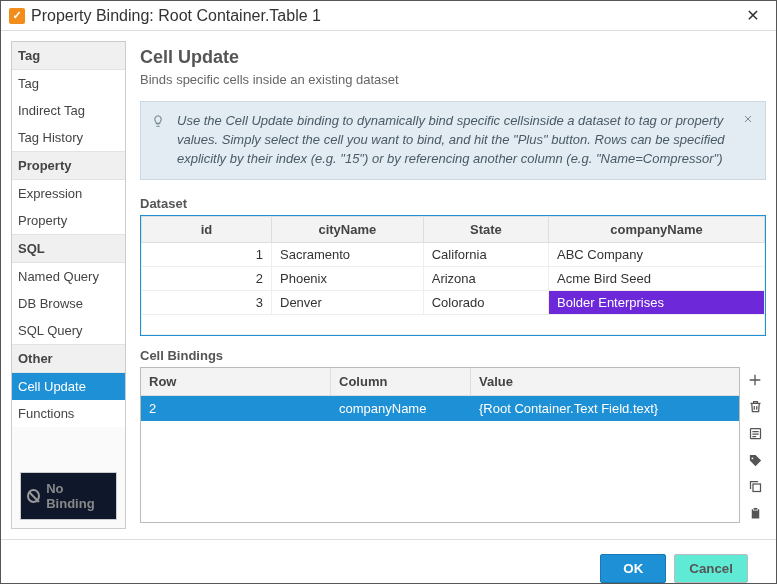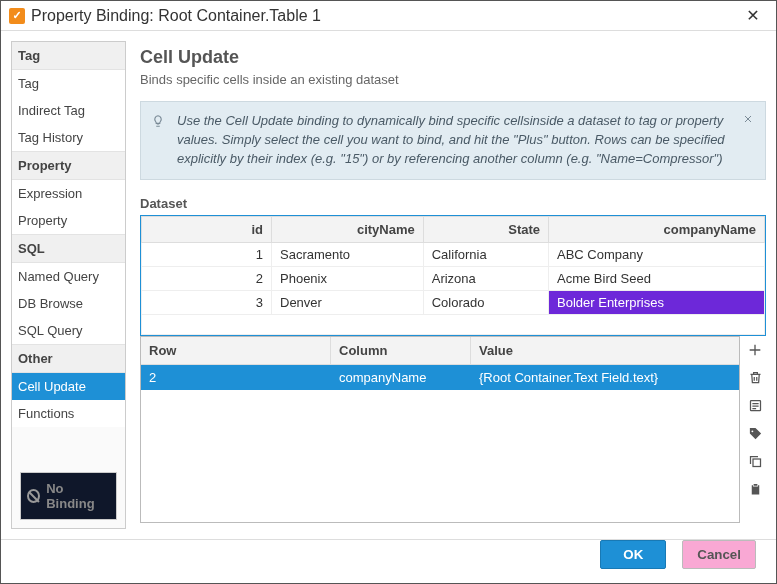--- a/index.html
+++ b/index.html
@@ -25,43 +25,43 @@
   .main h1 { font-size: 18px; font-weight: 600; color: #555; margin: 6px 0 4px 0; }
   .main .subtitle { color: #666; margin-bottom: 14px; }
   .tipbox { background: #e2ecf2; border: 1px solid #cdd9e0; padding: 10px 30px 10px 36px; position: relative; color: #4a5a66; font-style: italic; line-height: 1.45; margin-bottom: 12px; }
   .tipbox em { font-style: italic; }
   .tipbox .bulb { position: absolute; left: 10px; top: 12px; width: 14px; height: 14px; color: #7a8a96; }
   .tipbox .closetip { position: absolute; right: 8px; top: 8px; width: 18px; height: 18px; cursor: pointer; color: #7a8a96; display: flex; align-items: center; justify-content: center; }
   .section-label { font-weight: bold; color: #555; margin: 4px 0 4px 0; }
   
   .dataset { border: 1px solid #1e90d6; }
   .dstable { width: 100%; border-collapse: collapse; }
-  .dstable th { text-align: right; background: #f3f3f3; border: 1px solid #ddd; padding: 5px 8px; font-weight: bold; color: #444; }
+  .dstable th { text-align: center; background: #f3f3f3; border: 1px solid #ddd; padding: 5px 8px; font-weight: bold; color: #444; }
   .dstable td { border: 1px solid #eee; padding: 4px 8px; }
   .dstable td.idcol { text-align: right; width: 130px; }
   .dstable tr.empty td { height: 20px; }
   .dstable td.selected-cell { background: #6d28d9; color: #fff; }
   
   .bindings-wrap { display: flex; gap: 4px; flex: 1; min-height: 0; margin-bottom: 6px; }
   .bindings { flex: 1; border: 1px solid #bbb; display: flex; flex-direction: column; }
   .bindings-header { display: flex; background: #f3f3f3; border-bottom: 1px solid #ddd; }
   .bindings-header .col { padding: 6px 8px; font-weight: bold; color: #444; border-right: 1px solid #ddd; }
   .bindings-header .col:last-child { border-right: none; }
   .bindings-row { display: flex; background: #1e90d6; color: #fff; }
   .bindings-row .col { padding: 5px 8px; }
   .col.c1 { width: 190px; }
   .col.c2 { width: 140px; }
   .col.c3 { flex: 1; }
   .bindings-empty { flex: 1; background: #fff; }
   .toolbar { width: 22px; display: flex; flex-direction: column; align-items: center; gap: 8px; padding-top: 4px; }
   .toolbar .tbtn { width: 20px; height: 20px; display: flex; align-items: center; justify-content: center; color: #555; cursor: pointer; }
   .toolbar svg { display: block; }
   
-  .footer { height: 44px; border-top: 1px solid #ddd; display: flex; align-items: flex-start; justify-content: flex-end; padding: 0 20px; gap: 16px; }
-  .btn { min-width: 66px; padding: 6px 14px; border: 1px solid #bbb; background: #f9a8d4; cursor: pointer; font-weight: 600; color: #555; border-radius: 2px; }
+  .footer { height: 44px; border-top: 1px solid #ddd; display: flex; align-items: flex-end; justify-content: flex-end; padding: 0 28px; gap: 8px; }
+  .btn { min-width: 66px; padding: 6px 14px; border: 1px solid #bbb; background: #5eead4; cursor: pointer; font-weight: 600; color: #555; border-radius: 2px; }
   .btn.primary { background: #1e90d6; color: #fff; border-color: #1879b5; }
 </style>
 </head>
 <body>
 
 <div class="window">
 
   <div class="titlebar">
     <div class="icon">✓</div>
     <div class="title">Property Binding: Root Container.Table 1</div>
@@ -145,20 +145,21 @@
               <td>Colorado</td>
               <td class="selected-cell">Bolder Enterprises</td>
             </tr>
             <tr class="empty">
                 <td colspan="4"></td>
               </tr>
           </tbody>
         </table>
       </div>
 
+      <div class="section-label" style="margin-top:12px;">Cell Bindings</div>
       <div class="bindings-wrap">
         <div class="bindings">
           <div class="bindings-header">
             <div class="col c1">Row</div>
             <div class="col c2">Column</div>
             <div class="col c3">Value</div>
           </div>
           <div class="bindings-row">
             <div class="col c1">2</div>
             <div class="col c2">companyName</div>

